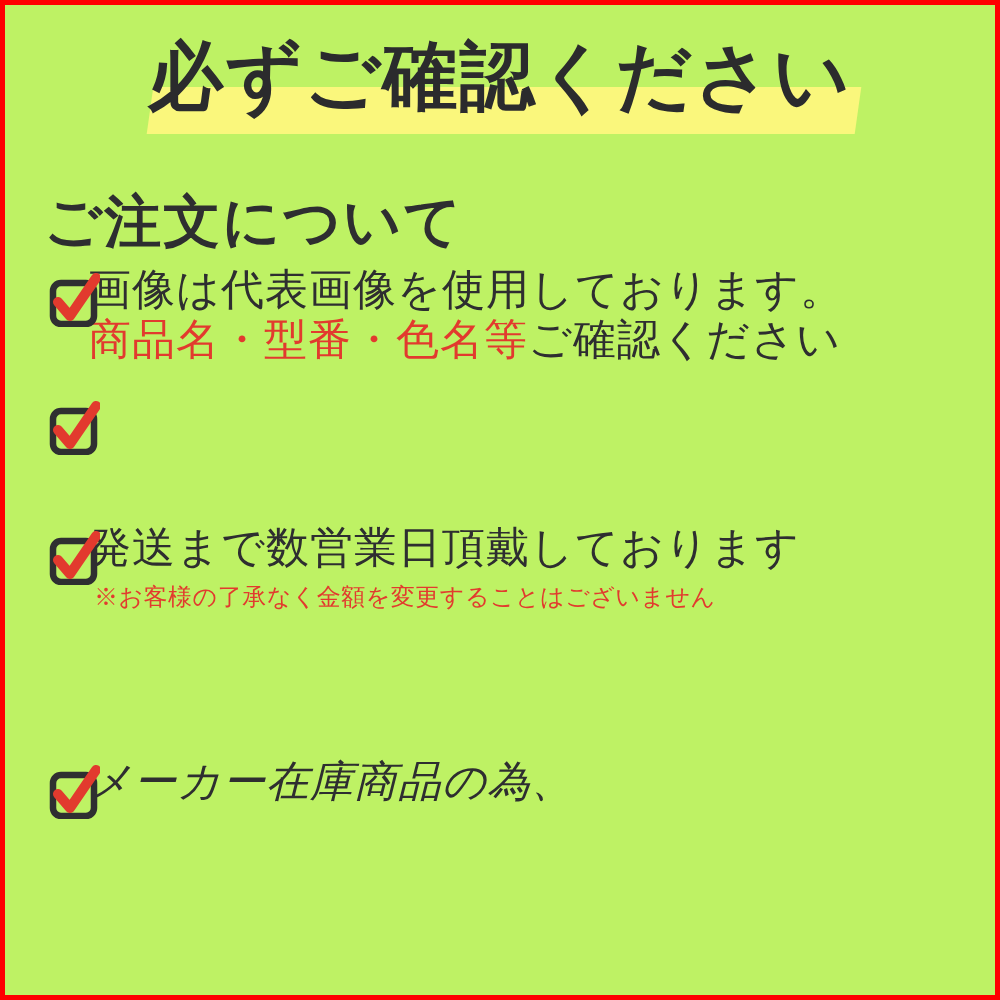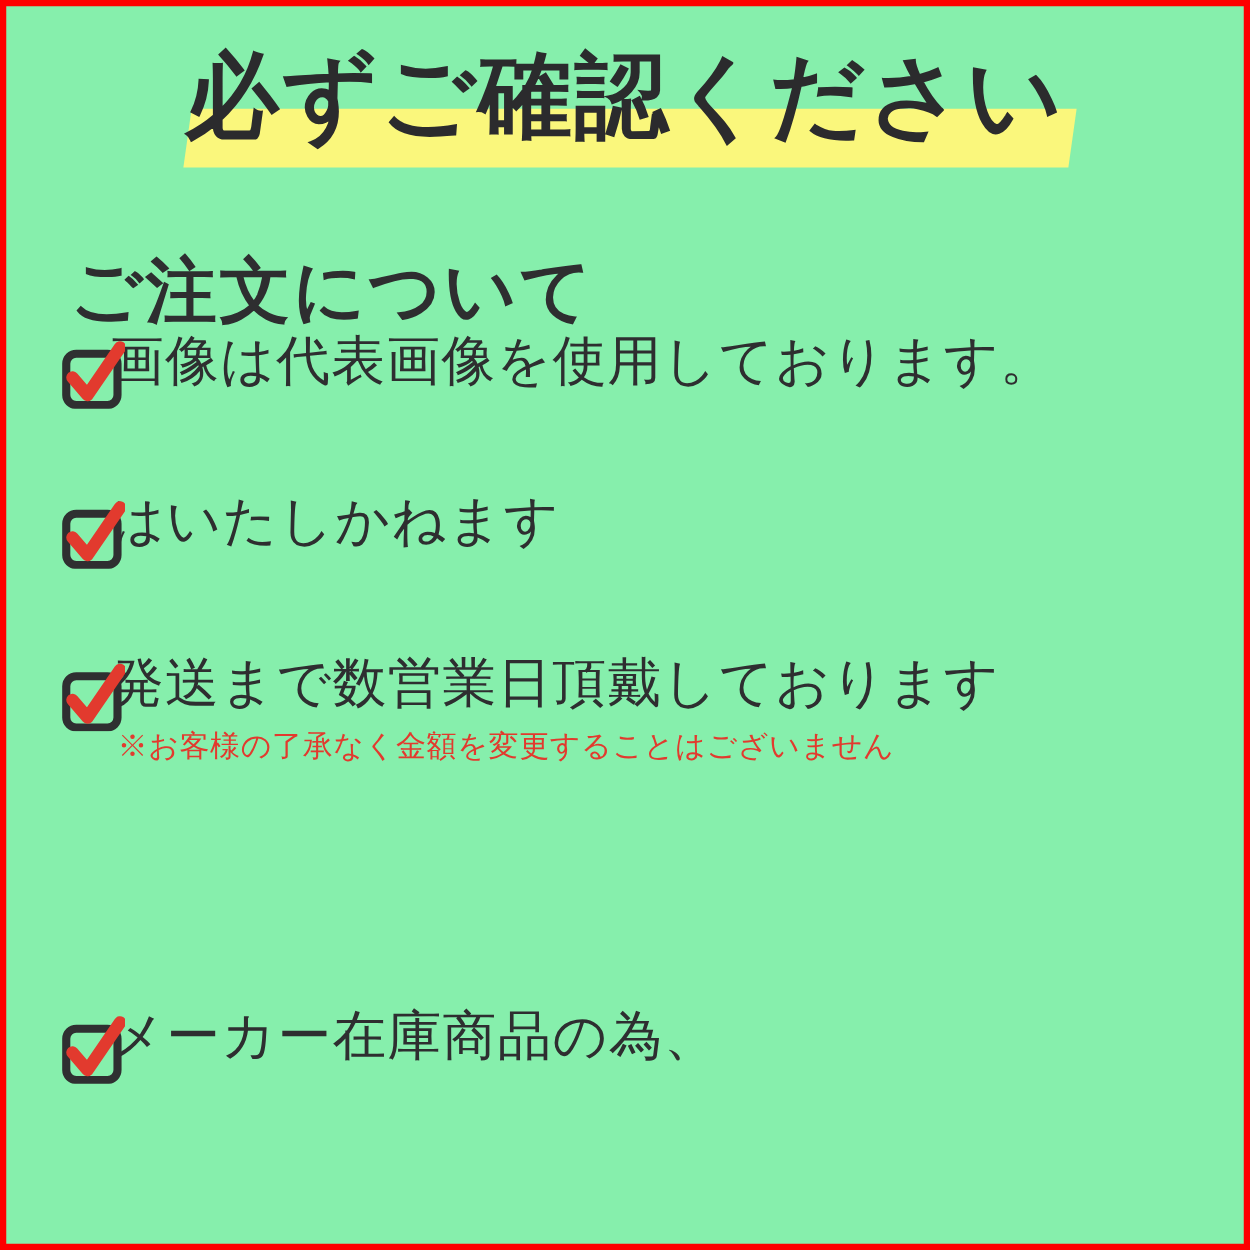--- a/index.html
+++ b/index.html
@@ -1,19 +1,19 @@
 <!DOCTYPE html>
 <html><head>
 <meta charset="utf-8">
 <style>
   html,body{margin:0;padding:0;}
   .canvas{
     position:relative;
     width:1000px;height:1000px;
-    background:#86efac;
+    background:#bef264;
     overflow:hidden;
     font-family:"DejaVu Serif","Liberation Serif",serif;
   }
   .frame{
     position:absolute;inset:0;
     border:5px solid #fe0000;
     box-sizing:border-box;
     pointer-events:none;
   }
   .title-highlight{
@@ -30,38 +30,38 @@
     text-align:center;
     font-size:75px;
     font-weight:700;
     letter-spacing:2px;
     color:#2b2b2d;
     line-height:1.25;
   }
   .section-heading{
     position:absolute;
     left:40px;
-    margin:16px;
+    margin:4px;
     font-size:57px;
     font-weight:700;
     letter-spacing:2px;
     color:#2e2e30;
     line-height:1.0;
   }
   .heading-1{top:188px;}
   .heading-2{top:688px;}
   .item{
     position:absolute;
     left:48px;
     right:20px;
   }
   .item-1{top:264px;}
   .item-2{top:392px;}
   .item-3{top:522px;}
-  .item-4{top:804px;}
+  .item-4{top:756px;font-style:italic;}
   .item-5{top:888px;}
   .checkbox{
     position:absolute;
     left:0;top:7px;
     width:52px;height:56px;
   }
   .lines{
     margin-left:40px;
   }
   .line{
@@ -90,30 +90,30 @@
 
   <h2 class="section-heading heading-1">ご注文について</h2>
 
   <div class="item item-1">
     <svg class="checkbox" viewBox="0 0 52 56" xmlns="http://www.w3.org/2000/svg">
       <rect x="5" y="12" width="41" height="41" rx="8" fill="none" stroke="#2f2f31" stroke-width="6.5"></rect>
       <path d="M10 31 L22 45 L48 7" fill="none" stroke="#e23a2e" stroke-width="10" stroke-linecap="round" stroke-linejoin="round"></path>
     </svg>
     <div class="lines">
       <div class="line"><span>画像は代表画像を使用しております。</span></div>
+      <div class="line"><span class="red">商品名・型番・色名等</span><span>ご確認ください</span></div>
     </div>
   </div>
 
   <div class="item item-2">
     <svg class="checkbox" viewBox="0 0 52 56" xmlns="http://www.w3.org/2000/svg">
       <rect x="5" y="12" width="41" height="41" rx="8" fill="none" stroke="#2f2f31" stroke-width="6.5"></rect>
       <path d="M10 31 L22 45 L48 7" fill="none" stroke="#e23a2e" stroke-width="10" stroke-linecap="round" stroke-linejoin="round"></path>
     </svg>
     <div class="lines">
-      <div class="line"><span>はいたしかねます</span></div>
     </div>
   </div>
 
   <div class="item item-3">
     <svg class="checkbox" viewBox="0 0 52 56" xmlns="http://www.w3.org/2000/svg">
       <rect x="5" y="12" width="41" height="41" rx="8" fill="none" stroke="#2f2f31" stroke-width="6.5"></rect>
       <path d="M10 31 L22 45 L48 7" fill="none" stroke="#e23a2e" stroke-width="10" stroke-linecap="round" stroke-linejoin="round"></path>
     </svg>
     <div class="lines">
       <div class="line"><span>発送まで数営業日頂戴しております</span></div>

